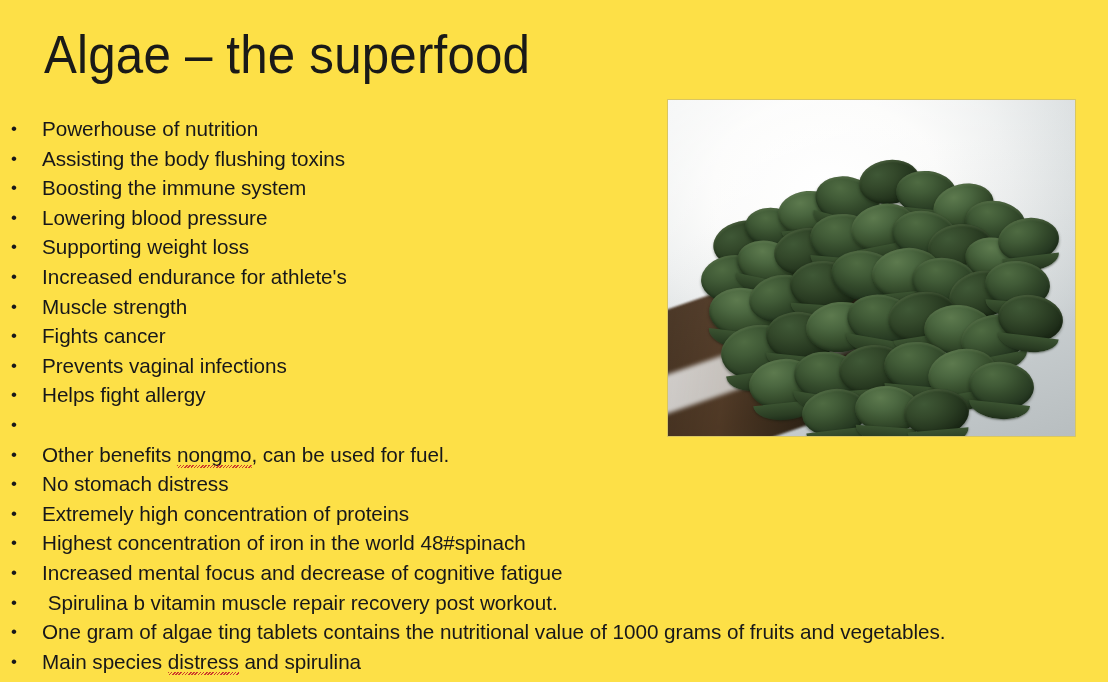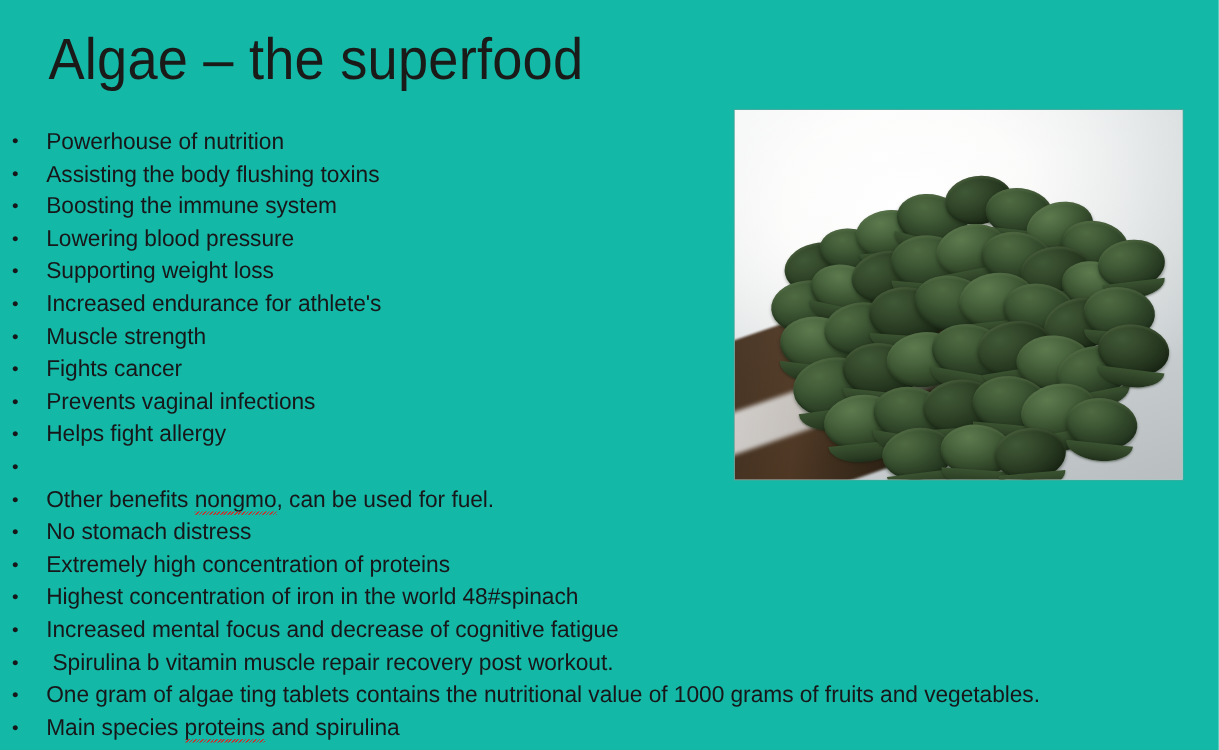--- a/index.html
+++ b/index.html
@@ -9,21 +9,21 @@
   body {
     width: 1108px;
     height: 682px;
     overflow: hidden;
     font-family: "Liberation Sans", sans-serif;
   }
   #slide {
     position: relative;
     width: 1108px;
     height: 682px;
-    background: #14b8a6;
+    background: #fde047;
     overflow: hidden;
   }
 
   
   #slide-title {
     position: absolute;
     left: 44px;
     top: 24px;
     font-size: 53px;
     line-height: 1.18;
@@ -209,21 +209,21 @@
       <li class="bullet-row"><span class="bullet-mark">•</span><span class="bullet-text">Prevents vaginal infections</span></li>
       <li class="bullet-row"><span class="bullet-mark">•</span><span class="bullet-text">Helps fight allergy</span></li>
       <li class="bullet-row empty"><span class="bullet-mark">•</span></li>
       <li class="bullet-row"><span class="bullet-mark">•</span><span class="bullet-text">Other benefits <span class="spell">nongmo</span>, can be used for fuel.</span></li>
       <li class="bullet-row"><span class="bullet-mark">•</span><span class="bullet-text">No stomach distress</span></li>
       <li class="bullet-row"><span class="bullet-mark">•</span><span class="bullet-text">Extremely high concentration of proteins</span></li>
       <li class="bullet-row"><span class="bullet-mark">•</span><span class="bullet-text">Highest concentration of iron in the world 48#spinach</span></li>
       <li class="bullet-row"><span class="bullet-mark">•</span><span class="bullet-text">Increased mental focus and decrease of cognitive fatigue</span></li>
       <li class="bullet-row"><span class="bullet-mark">•</span><span class="bullet-text"> Spirulina b vitamin muscle repair recovery post workout.</span></li>
       <li class="bullet-row"><span class="bullet-mark">•</span><span class="bullet-text">One gram of algae ting tablets contains the nutritional value of 1000 grams of fruits and vegetables.</span></li>
-      <li class="bullet-row"><span class="bullet-mark">•</span><span class="bullet-text">Main species <span class="spell">proteins</span> and spirulina</span></li>
+      <li class="bullet-row"><span class="bullet-mark">•</span><span class="bullet-text">Main species <span class="spell">distress</span> and spirulina</span></li>
     </ul>
 
   <div id="algae-photo">
     <div class="photo-layer">
       <div class="plate"></div>
       <div class="wood"></div>
       <div class="rim-highlight"></div>
       <div class="plate-shade"></div>
       <div id="tablet-pile">
           <div class="tablet dark edge" style="left: 11%; top: 36%; width: 15%; height: 13%; transform: rotate(-12deg);"></div>

